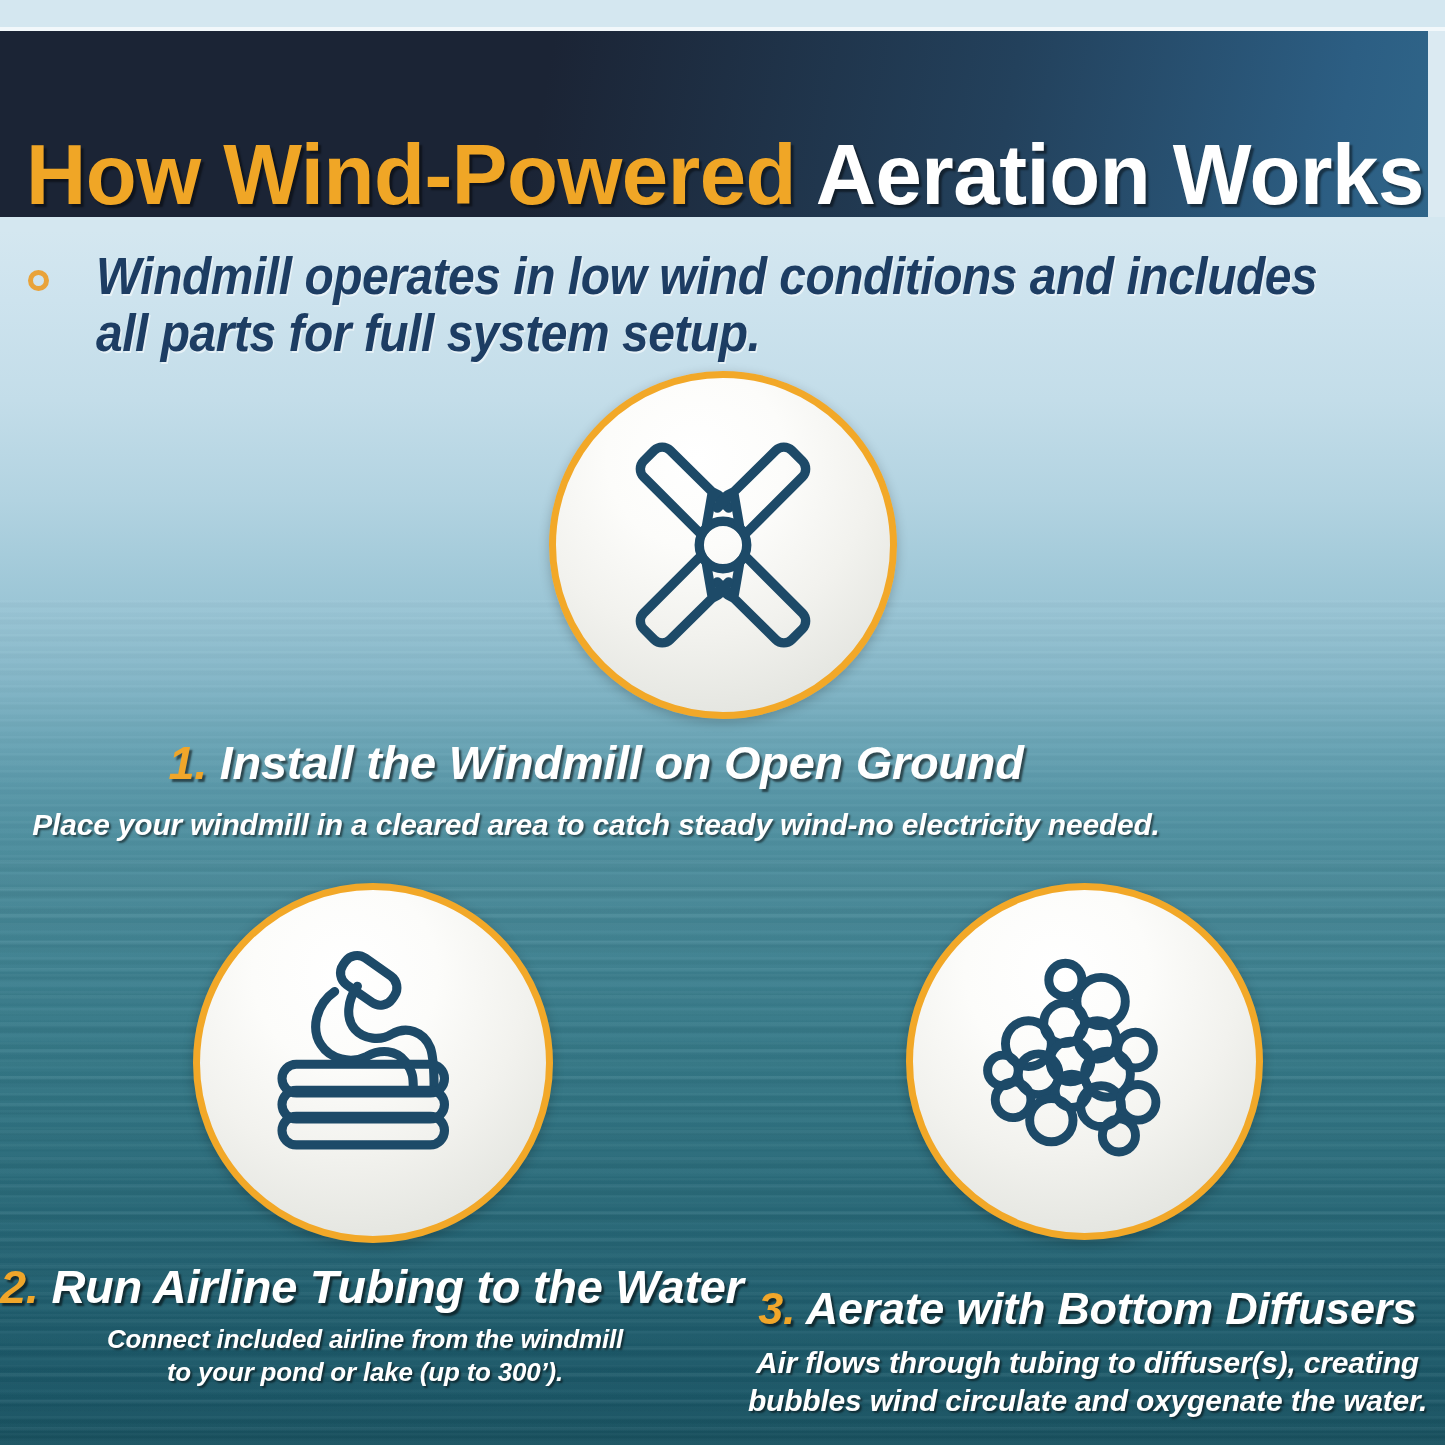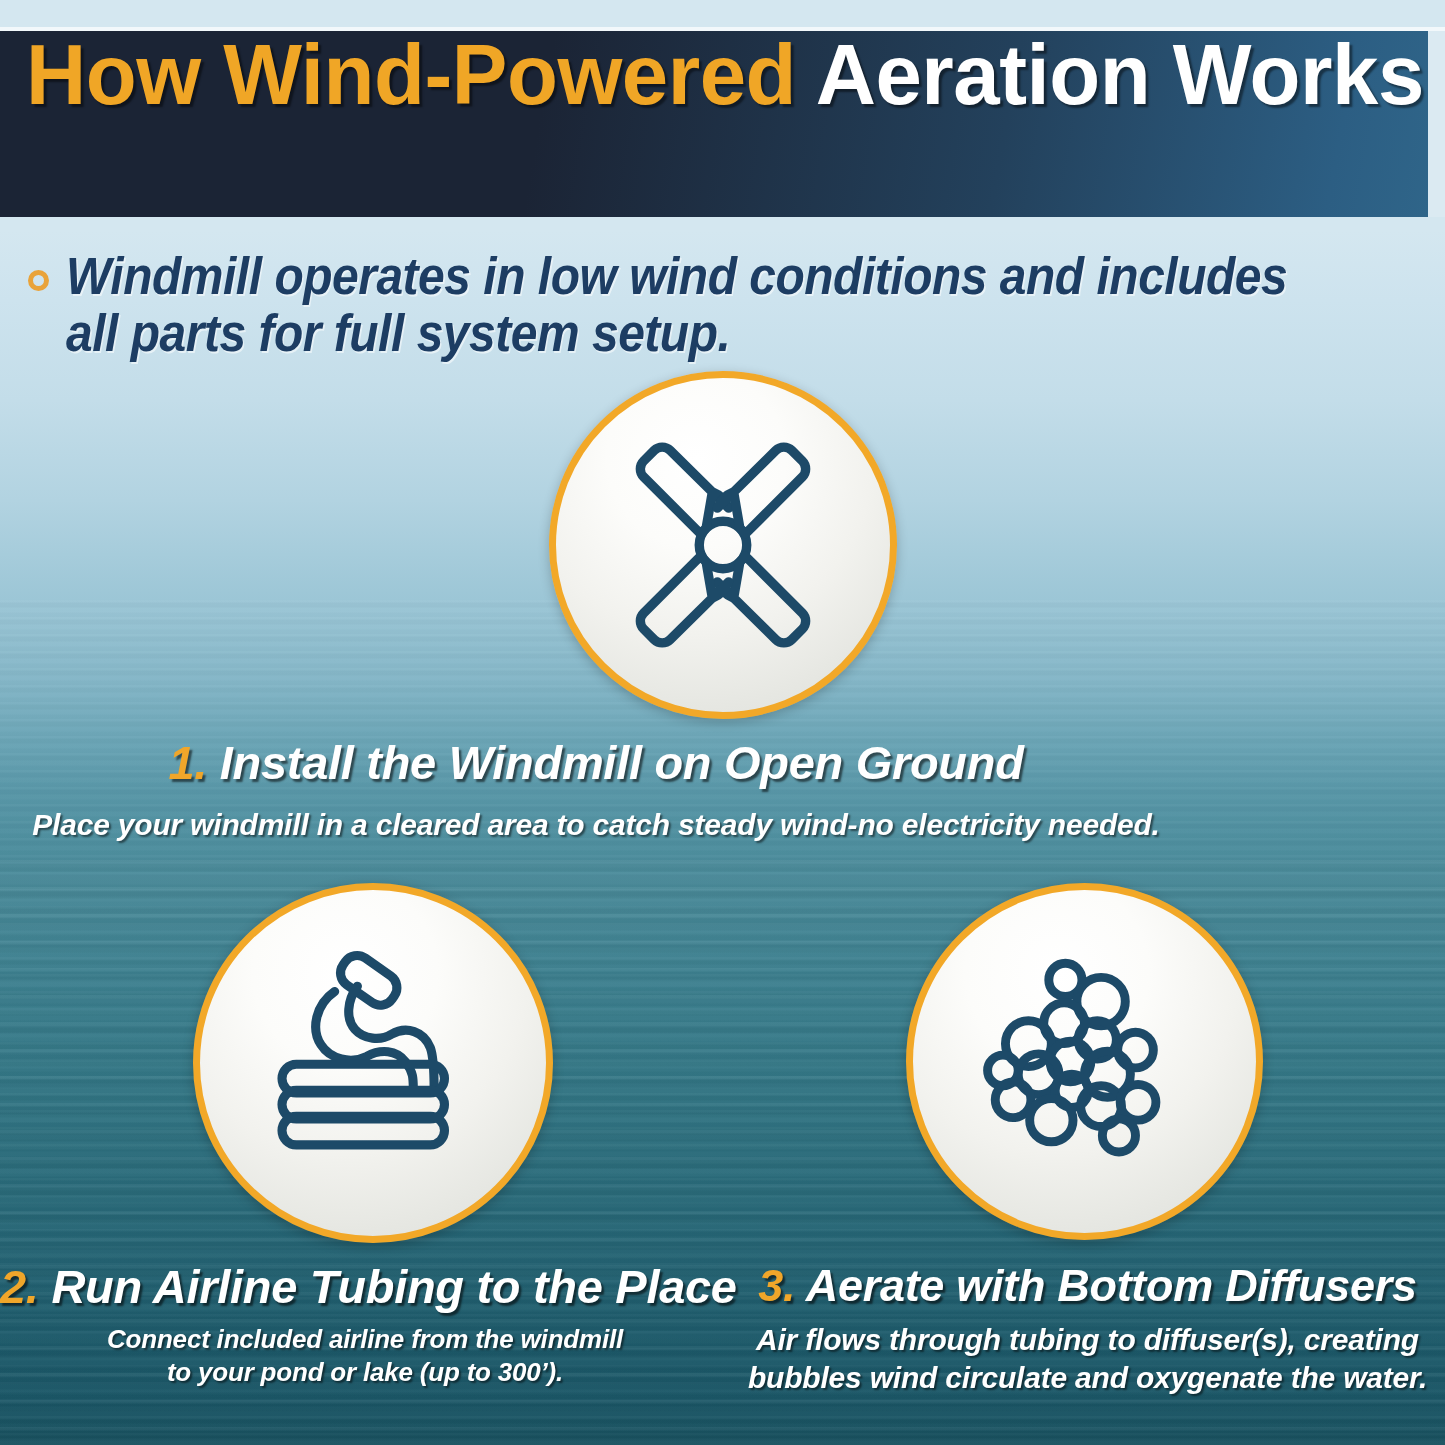--- a/index.html
+++ b/index.html
@@ -94,21 +94,21 @@
     background: #f2f8fb;
   }
   .header-bar {
     position: absolute;
     left: 0;
     top: 31px;
     width: 1428px;
     height: 186px;
     background: linear-gradient(100deg, #1b2435 0%, #1b2435 38%, #23415c 70%, #2c5e83 93%, #2f6589 100%);
     display: flex;
-    align-items: flex-start;
+    align-items: flex-end;
     justify-content: flex-start;
   }
   .header-bar-right-edge {
     position: absolute;
     left: 1428px;
     top: 31px;
     width: 17px;
     height: 186px;
     background: #dbeaf2;
   }
@@ -127,20 +127,21 @@
   .title .t-white { color: #ffffff; }
 
   
   .bullet-block {
     position: absolute;
     left: 28px;
     top: 248px;
     width: 1390px;
     display: flex;
     align-items: flex-start;
+    gap: 30px;
   }
   .bullet-ring {
     flex: 0 0 auto;
     width: 21px;
     height: 21px;
     border: 5px solid #e9a33a;
     border-radius: 50%;
     margin-top: 22px;
     margin-right: 17px;
     box-sizing: border-box;
@@ -210,21 +211,21 @@
 
   #step-1-caption { left: 0px;   top: 738px;  width: 1192px; }
   #step-1-caption .step-heading { font-size: 47px; }
   #step-1-caption .step-body { font-size: 30px; margin-top: 19px; }
 
   #step-2-caption { left: 0px;   top: 1262px; width: 730px; }
   #step-2-caption .step-heading { font-size: 47px; }
   #step-2-caption .step-body { font-size: 26px; margin-top: 12px; }
 
   #step-3-caption { left: 730px; top: 1262px; width: 715px; }
-  #step-3-caption .step-heading { font-size: 45px; }
+  #step-3-caption .step-heading { font-size: 45px; margin-top: 23px; }
   #step-3-caption .step-body { font-size: 30px; margin-top: 12px; }
 </style>
 </head>
 <body>
 
 <div id="poster">
 
   <div class="ripples"></div>
   <div class="ripples2"></div>
 
@@ -280,21 +281,21 @@
                  C 147 96, 147 110, 147 120"></path>
 
         <rect x="30" y="101" width="125" height="22" rx="11" ry="11"></rect>
         <rect x="30" y="121" width="125" height="22" rx="11" ry="11"></rect>
         <rect x="30" y="141" width="125" height="22" rx="11" ry="11"></rect>
       </g>
     </svg>
   </div>
 
   <div class="step-caption" id="step-2-caption">
-    <div class="step-heading"><span class="num">2.</span> <span>Run Airline Tubing to the Place</span></div>
+    <div class="step-heading"><span class="num">2.</span> <span>Run Airline Tubing to the Water</span></div>
     <div class="step-body">
       <div>Connect included airline from the windmill</div>
       <div>to your pond or lake (up to 300’).</div>
     </div>
   </div>
 
   <div class="icon-circle" id="circle-3">
     <svg class="icon-svg" width="255" height="255" viewBox="0 0 200 200">
       <g fill="none" stroke="#1d4a68" stroke-width="7">
         <circle cx="85" cy="36" r="13"></circle>

